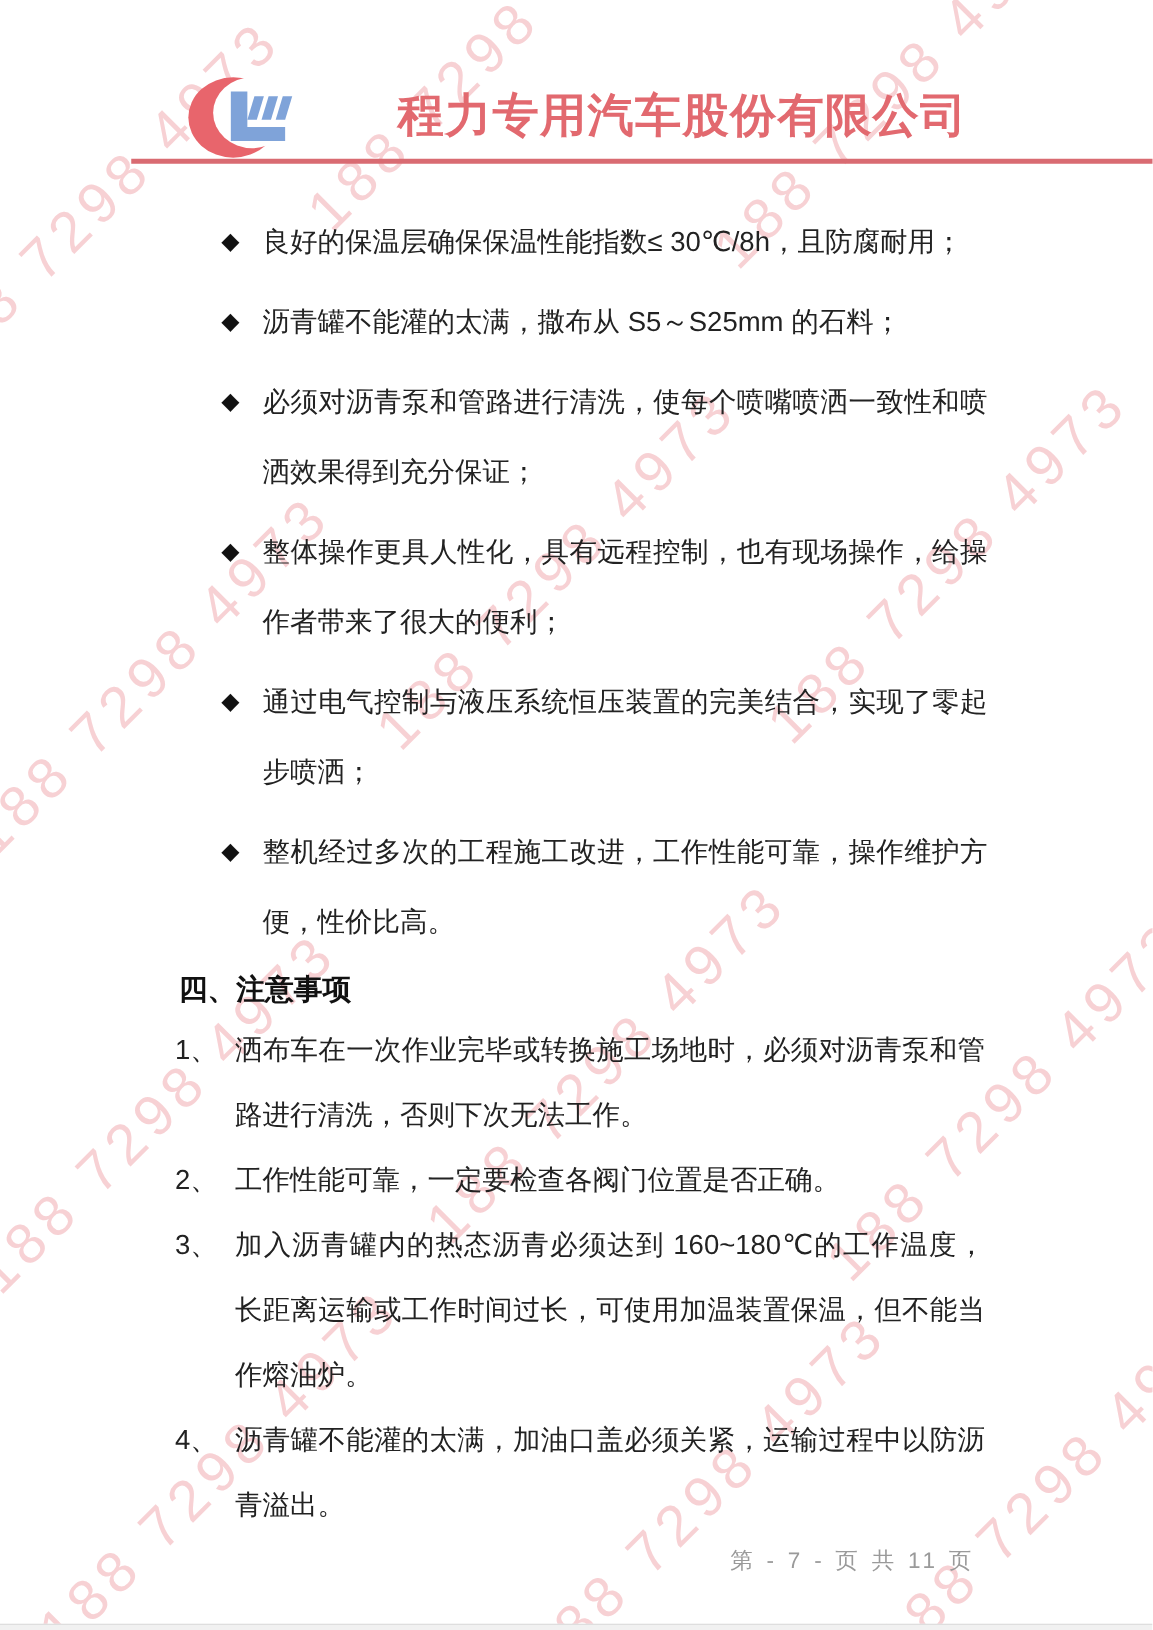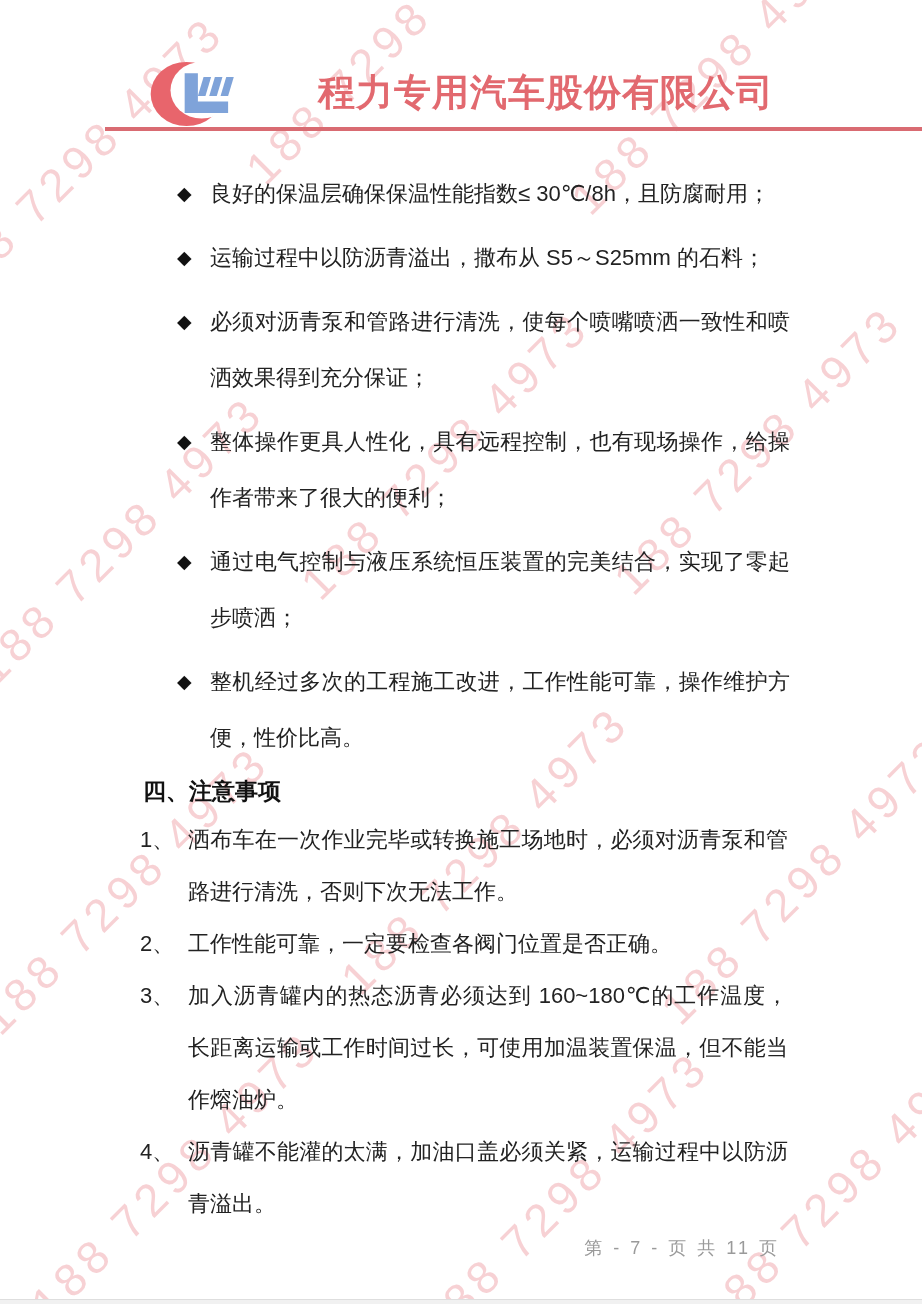--- a/index.html
+++ b/index.html
@@ -117,21 +117,21 @@
 
   <div class="content">
 
     <div>
       <div class="bullet">
         <span class="diamond">◆</span>
         <span>良好的保温层确保保温性能指数≤ 30℃/8h，且防腐耐用；</span>
       </div>
       <div class="bullet">
         <span class="diamond">◆</span>
-        <span>运输过程中以防沥青溢出，撒布从 S5～S25mm 的石料；</span>
+        <span>沥青罐不能灌的太满，撒布从 S5～S25mm 的石料；</span>
       </div>
       <div class="bullet">
         <span class="diamond">◆</span>
         <span>必须对沥青泵和管路进行清洗，使每个喷嘴喷洒一致性和喷洒效果得到充分保证；</span>
       </div>
       <div class="bullet">
         <span class="diamond">◆</span>
         <span>整体操作更具人性化，具有远程控制，也有现场操作，给操作者带来了很大的便利；</span>
       </div>
       <div class="bullet">

